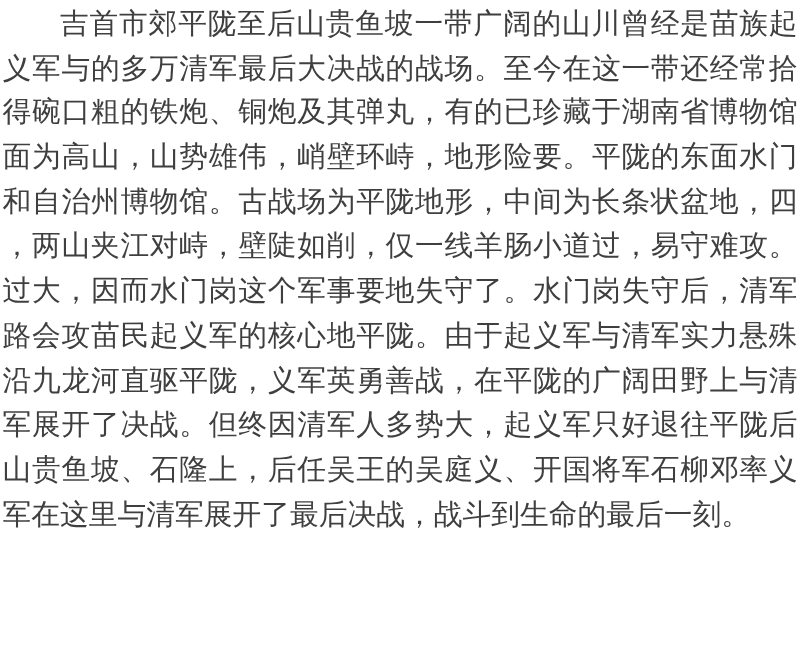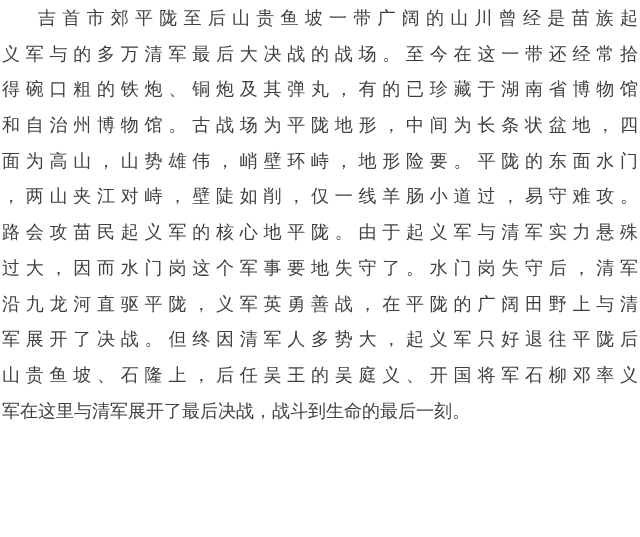--- a/index.html
+++ b/index.html
@@ -11,21 +11,21 @@
     position: relative;
     width: 640px;
     height: 537px;
     background: #ffffff;
     overflow: hidden;
     box-sizing: border-box;
     padding: 1px 2px 0 2px;
     font-family: "Liberation Serif", "DejaVu Serif", serif;
   }
   .text-line {
-    font-size: 18px;
+    font-size: 23px;
     line-height: 35.7px;
     height: 35.7px;
     color: #3f3f3f;
     text-align: justify;
     text-align-last: justify;
     text-justify: inter-character;
     letter-spacing: 0;
     overflow: hidden;
   }
   .text-line.indent {
@@ -35,22 +35,22 @@
     text-align-last: left;
   }
 </style>
 </head>
 <body>
 
 <div class="page">
   <div class="text-line indent">吉首市郊平陇至后山贵鱼坡一带广阔的山川曾经是苗族起</div>
   <div class="text-line">义军与的多万清军最后大决战的战场。至今在这一带还经常拾</div>
   <div class="text-line">得碗口粗的铁炮、铜炮及其弹丸，有的已珍藏于湖南省博物馆</div>
+  <div class="text-line">面为高山，山势雄伟，峭壁环峙，地形险要。平陇的东面水门</div>
   <div class="text-line">和自治州博物馆。古战场为平陇地形，中间为长条状盆地，四</div>
-  <div class="text-line">面为高山，山势雄伟，峭壁环峙，地形险要。平陇的东面水门</div>
   <div class="text-line">，两山夹江对峙，壁陡如削，仅一线羊肠小道过，易守难攻。</div>
+  <div class="text-line">过大，因而水门岗这个军事要地失守了。水门岗失守后，清军</div>
   <div class="text-line">路会攻苗民起义军的核心地平陇。由于起义军与清军实力悬殊</div>
-  <div class="text-line">过大，因而水门岗这个军事要地失守了。水门岗失守后，清军</div>
   <div class="text-line">沿九龙河直驱平陇，义军英勇善战，在平陇的广阔田野上与清</div>
   <div class="text-line">军展开了决战。但终因清军人多势大，起义军只好退往平陇后</div>
   <div class="text-line">山贵鱼坡、石隆上，后任吴王的吴庭义、开国将军石柳邓率义</div>
   <div class="text-line flush-last">军在这里与清军展开了最后决战，战斗到生命的最后一刻。</div>
 </div>
 
 </body></html>

